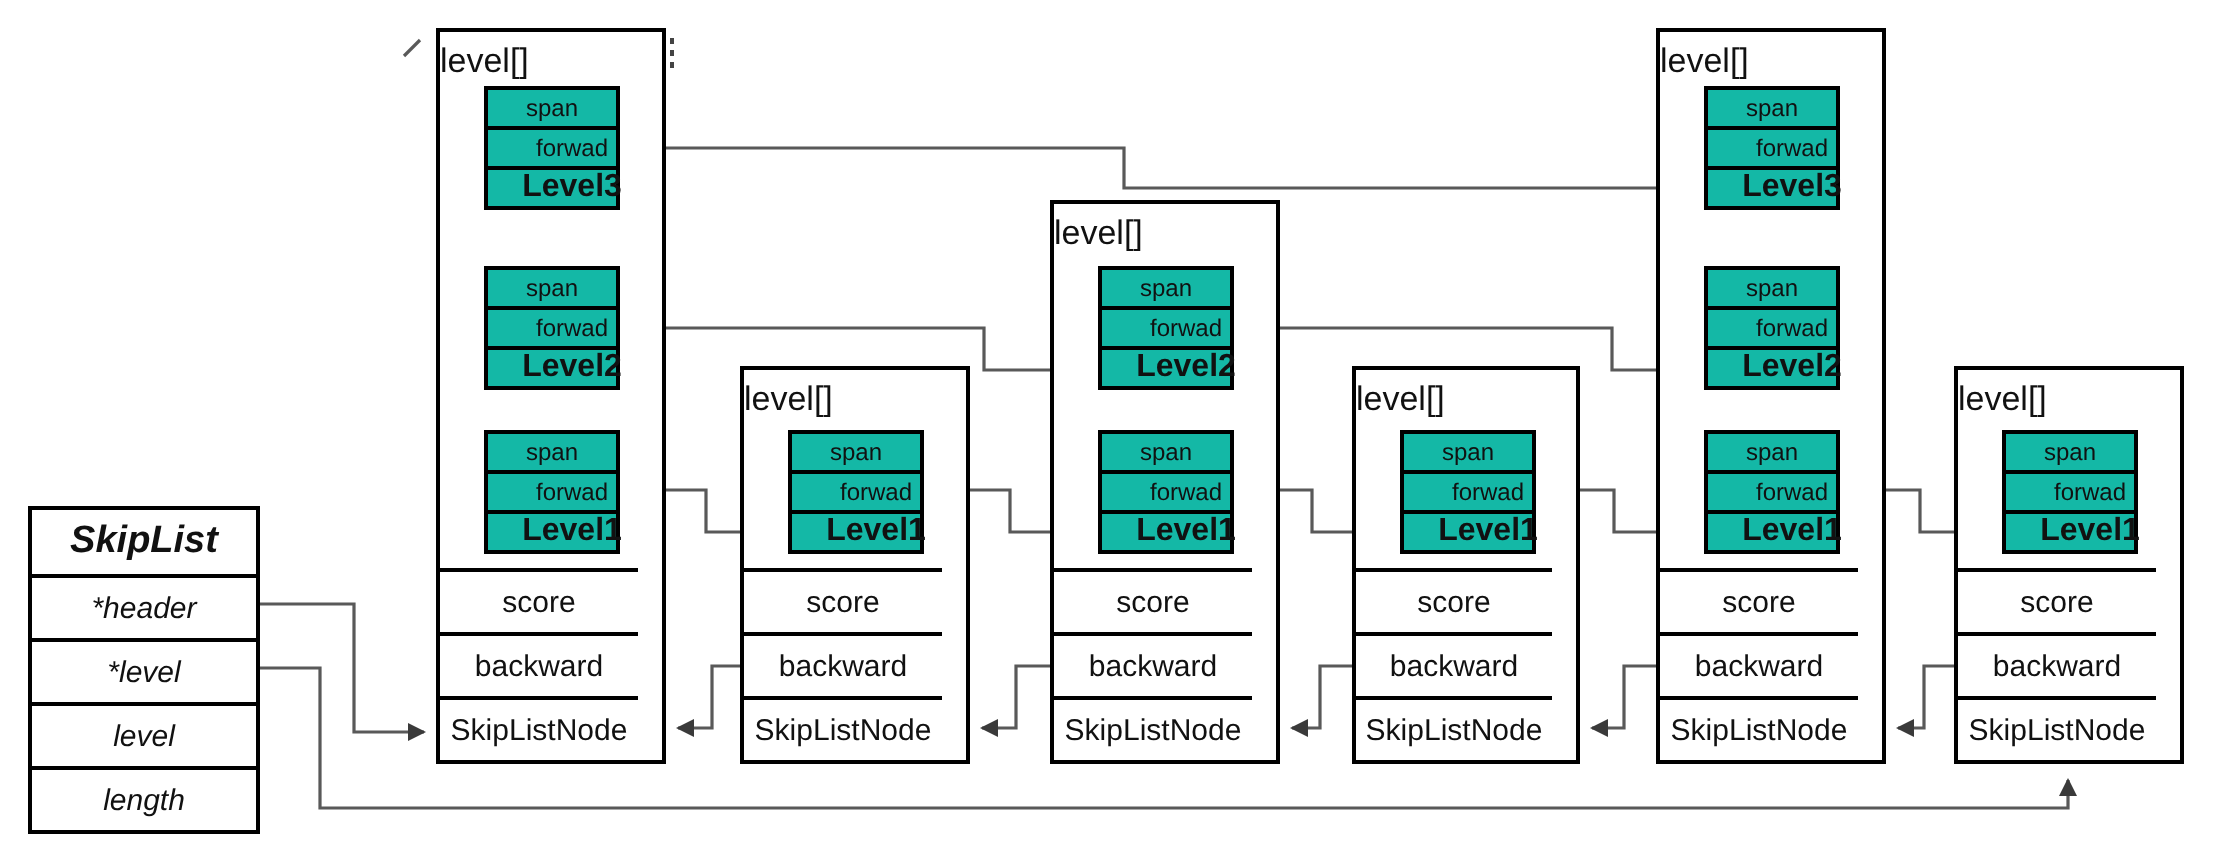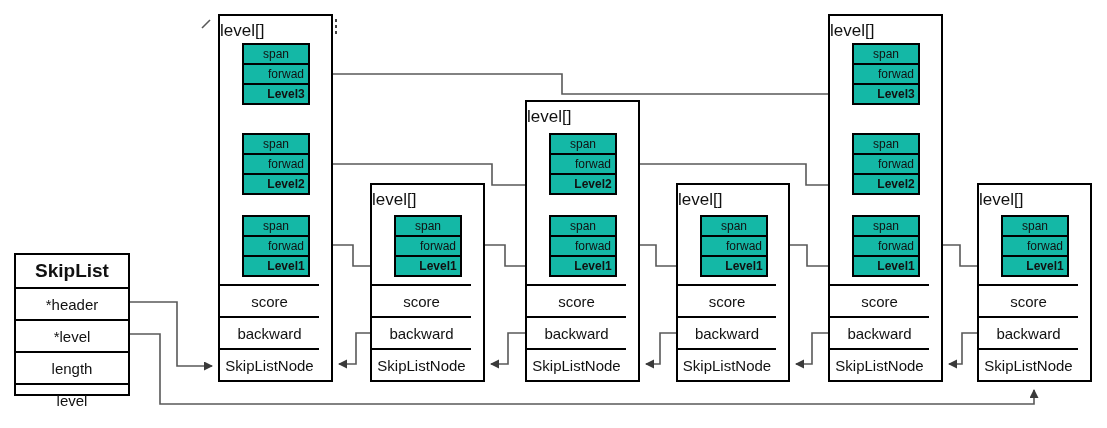--- a/index.html
+++ b/index.html
@@ -42,21 +42,21 @@
   .entry{
     position:absolute;left:22px;width:68px;
     border:2px solid #000;background:#14b8a6;
     box-sizing:border-box;
   }
   .cell{
     height:18px;display:flex;align-items:center;justify-content:center;
     font-size:12px;
   }
   .cell + .cell{border-top:2px solid #000;padding-left:20px;}
-  .cell.lvl{font-weight:bold;font-size:12px;}
+  .cell.lvl{font-weight:bold;font-size:16px;}
   .brows{position:absolute;left:0;right:12px;bottom:0;}
   .brow{
     height:30px;border-top:2px solid #000;
     display:flex;align-items:center;justify-content:center;
     font-size:15px;background:#fff;
   }
   .brow.bold{font-weight:normal;}
 </style>
 </head>
 <body>
@@ -93,26 +93,26 @@
 
       <path d="M202 28 L210 20"></path>
     </g>
     <g fill="#444" stroke="none">
       <rect x="335" y="19" width="2" height="3"></rect>
       <rect x="335" y="25" width="2" height="3"></rect>
       <rect x="335" y="31" width="2" height="3"></rect>
     </g>
   </svg>
 
-  <div class="sl-box" style="left:14px;top:253px;width:116px;height:143px;">
+  <div class="sl-box" style="left:14px;top:253px;width:116px;height:164px;font-style:italic;">
     <div class="sl-title">SkipList</div>
     <div class="sl-row">*header</div>
     <div class="sl-row">*level</div>
+    <div class="sl-row">level</div>
     <div class="sl-row">length</div>
-    <div class="sl-row">level</div>
   </div>
 
   <div class="node" style="left:218px;top:14px;width:115px;height:368px;">
     <div class="node-title">level[]</div>
     <div class="entry" style="top:27px;">
       <div class="cell">span</div>
       <div class="cell">forwad</div>
       <div class="cell lvl">Level3</div>
     </div>
     <div class="entry" style="top:117px;">

